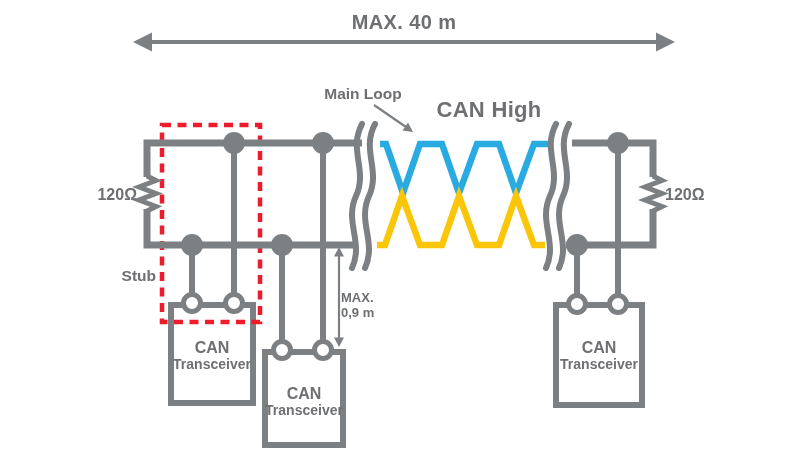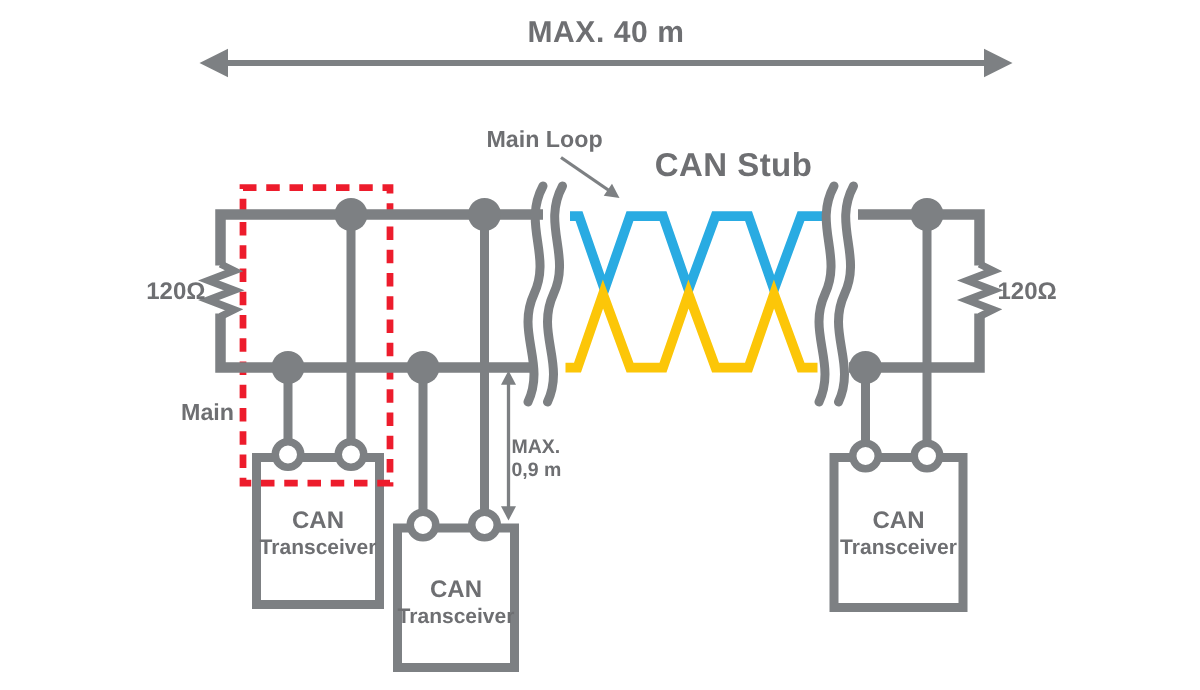--- a/index.html
+++ b/index.html
@@ -98,24 +98,24 @@
 
     <g>
       <path class="hair" d="M339,254 V340"></path>
       <polygon class="head" points="339,247 334,256.5 344,256.5"></polygon>
       <polygon class="head" points="339,347 334,337.5 344,337.5"></polygon>
     </g>
   </svg>
 
   <div class="lbl ctr f20" style="left:404px;top:12px;">MAX. 40 m</div>
   <div class="lbl ctr f15" style="left:363px;top:86px;">Main Loop</div>
-  <div class="lbl ctr f22" style="left:489px;top:99px;">CAN Stub</div>
+  <div class="lbl ctr f22" style="left:489px;top:99px;">CAN High</div>
   <div class="lbl rt f17" style="left:137px;top:187px;">120Ω</div>
   <div class="lbl f17" style="left:665px;top:187px;">120Ω</div>
-  <div class="lbl rt f15" style="left:156px;top:268px;">Main</div>
+  <div class="lbl rt f15" style="left:156px;top:268px;">Stub</div>
   <div class="lbl f13" style="left:341px;top:290px;">
     <div>MAX.</div>
     <div>0,9 m</div>
   </div>
 
   <div class="lbl ctr f17" style="left:212px;top:340px;">CAN</div>
   <div class="lbl ctr f12" style="left:212px;top:357px;">Transceiver</div>
 
   <div class="lbl ctr f17" style="left:304px;top:386px;">CAN</div>
   <div class="lbl ctr f12" style="left:304px;top:403px;">Transceiver</div>

